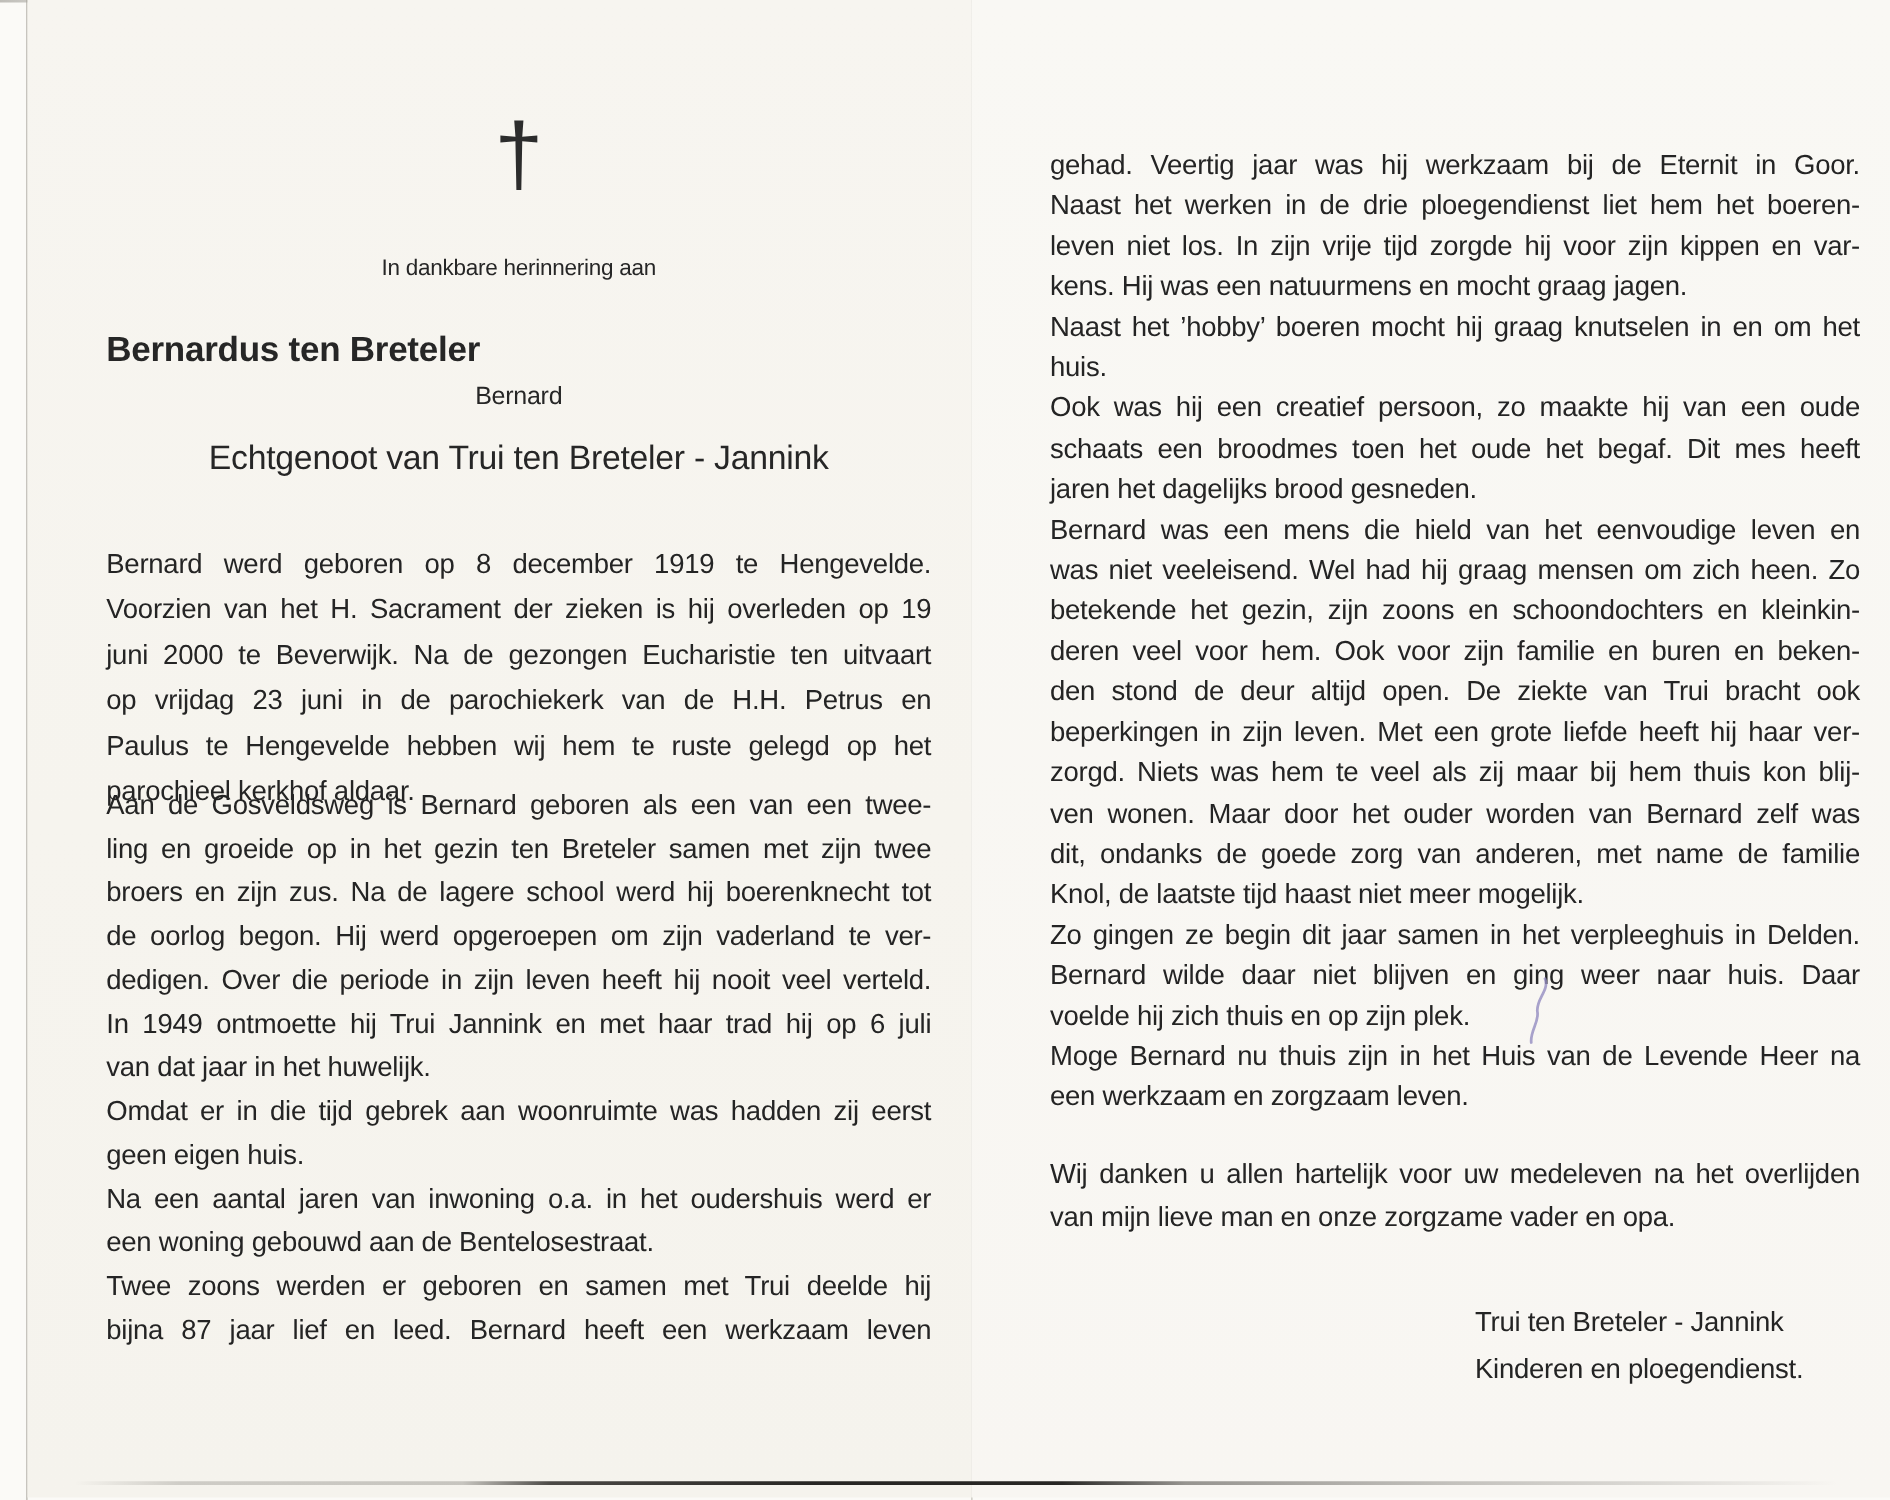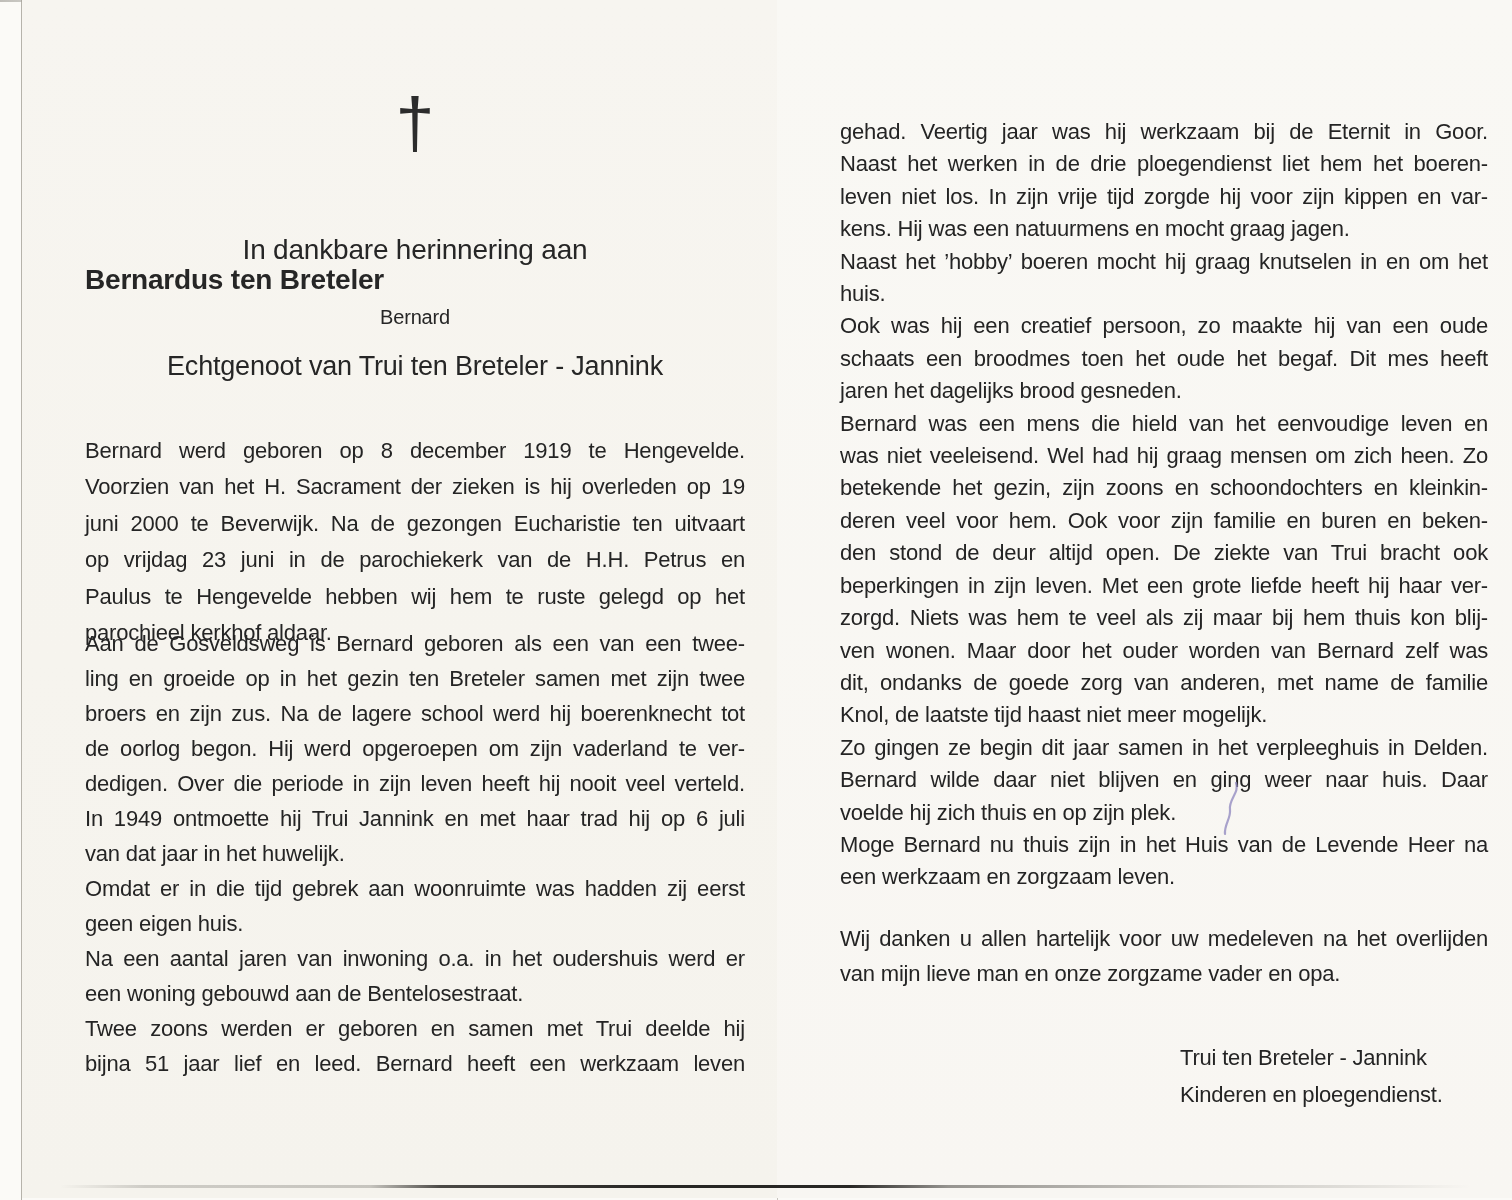--- a/index.html
+++ b/index.html
@@ -25,21 +25,21 @@
   .bottom-line{position:absolute;left:60px;top:1185px;width:1410px;height:3px;
     background:linear-gradient(90deg,
       rgba(90,88,82,0) 0%,rgba(90,88,82,.25) 6%,rgba(90,88,82,.30) 22%,
       rgba(45,43,40,.85) 27%,rgba(28,27,25,.95) 42%,rgba(28,27,25,.95) 56%,
       rgba(70,68,63,.55) 63%,rgba(95,93,87,.35) 78%,rgba(110,108,101,.20) 90%,rgba(110,108,101,0) 100%);}
 
   
   .cross{position:absolute;left:63px;width:660px;top:88px;text-align:center;
     font-size:70px;line-height:70px;font-weight:400;color:#2c2c2c;}
   .intro{position:absolute;left:63px;width:660px;top:197px;text-align:center;
-    font-size:28px;line-height:34px;letter-spacing:-.2px;margin-top:36px;}
+    font-size:18px;line-height:34px;letter-spacing:-.2px;}
   .name{position:absolute;left:63px;width:660px;top:263px;text-align:left;
     font-size:28px;line-height:34px;font-weight:700;letter-spacing:-.2px;}
   .nickname{position:absolute;left:63px;width:660px;top:300px;text-align:center;
     font-size:20px;line-height:34px;letter-spacing:-.2px;}
   .spouse{position:absolute;left:63px;width:660px;top:349px;text-align:center;
     font-size:27px;line-height:34px;letter-spacing:-.2px;}
 
   
   .body-block{position:absolute;font-size:22px;letter-spacing:-.2px;color:#242424;}
   .pl-p1{left:63px;top:433px;width:660px;line-height:36.4px;}
@@ -86,21 +86,21 @@
         <div class="line">broers en zijn zus. Na de lagere school werd hij boerenknecht tot</div>
         <div class="line">de oorlog begon. Hij werd opgeroepen om zijn vaderland te ver-</div>
         <div class="line">dedigen. Over die periode in zijn leven heeft hij nooit veel verteld.</div>
         <div class="line">In 1949 ontmoette hij Trui Jannink en met haar trad hij op 6 juli</div>
         <div class="line nj">van dat jaar in het huwelijk.</div>
         <div class="line">Omdat er in die tijd gebrek aan woonruimte was hadden zij eerst</div>
         <div class="line nj">geen eigen huis.</div>
         <div class="line">Na een aantal jaren van inwoning o.a. in het oudershuis werd er</div>
         <div class="line nj">een woning gebouwd aan de Bentelosestraat.</div>
         <div class="line">Twee zoons werden er geboren en samen met Trui deelde hij</div>
-        <div class="line">bijna 51 jaar lief en leed. Bernard heeft een werkzaam leven</div>
+        <div class="line">bijna 87 jaar lief en leed. Bernard heeft een werkzaam leven</div>
       </div>
   </div>
 
   <div class="gutter-line"></div>
 
   <div class="page page-right">
     <div class="body-block pr-thanks">
         <div class="line">Wij danken u allen hartelijk voor uw medeleven na het overlijden</div>
         <div class="line nj">van mijn lieve man en onze zorgzame vader en opa.</div>
       </div>

